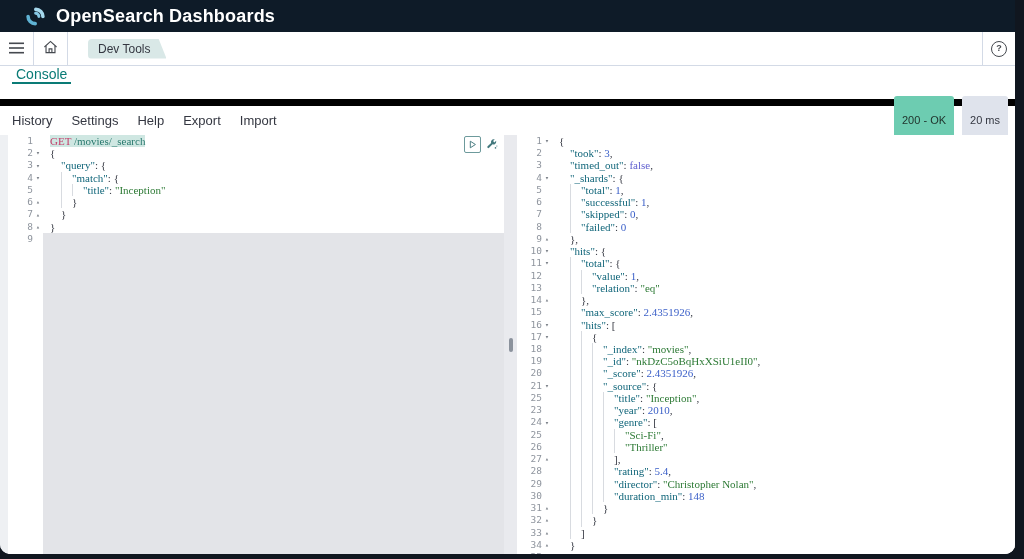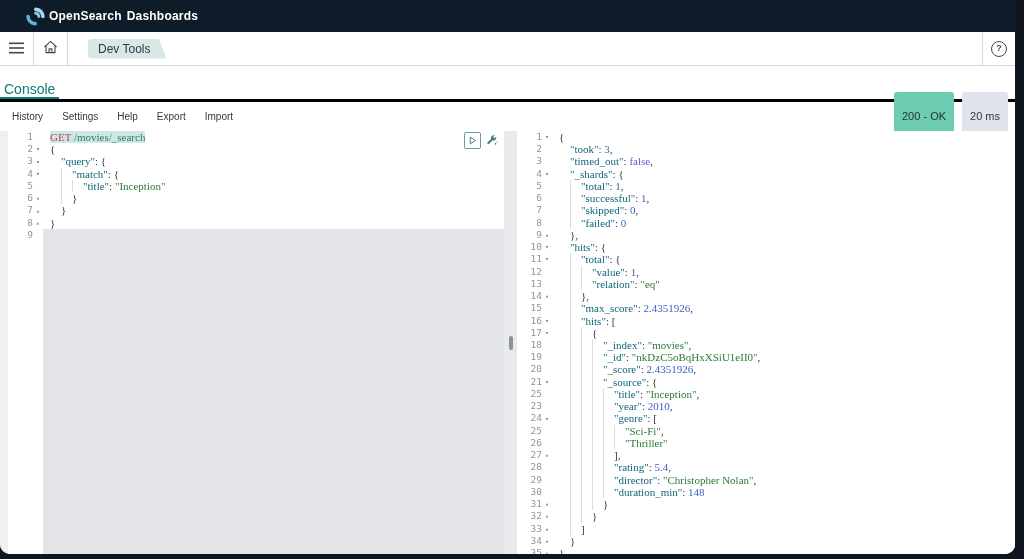--- a/index.html
+++ b/index.html
@@ -11,47 +11,47 @@
   }
   .window{
     position:absolute;left:0;top:0;width:1015px;height:554px;
     background:#eef0f3;border-radius:0 0 10px 10px;overflow:hidden;
     display:flex;flex-direction:column;
   }
   
   .topbar{height:32px;background:#0e1b28;display:flex;align-items:center;
     padding-left:26px;flex:none}
   .logo{width:19px;height:19px;display:flex;align-items:center;justify-content:center}
-  .brand{color:#fff;font-size:12px;margin-left:4px;letter-spacing:.2px}
+  .brand{color:#fff;font-size:18px;margin-left:11px;letter-spacing:.2px}
   .brand .b1{font-weight:700}
   .brand .b2{font-weight:700;margin-left:5px}
   
   .navbar{height:33px;background:#fff;border-bottom:1px solid #d3dae6;
     display:flex;align-items:center;flex:none}
   .nav-btn{width:33px;height:100%;display:flex;align-items:center;justify-content:center;
     border-right:1px solid #d3dae6;cursor:pointer;background:#fff}
   .crumb{margin-left:20px;height:20px;display:flex;align-items:center;
     background:#d9e8e7;color:#343741;font-size:12px;
     padding:0 16px 0 10px;border-radius:4px 0 0 4px;
     clip-path:polygon(0 0, calc(100% - 8px) 0, 100% 100%, 0 100%);}
   .nav-spacer{flex:1}
   .help-btn{width:32px;height:100%;display:flex;align-items:center;justify-content:center;
     border-left:1px solid #d3dae6;cursor:pointer}
   .help-circle{width:14px;height:14px;border:1.2px solid #45494f;border-radius:50%;
     display:flex;align-items:center;justify-content:center;
     font-size:9px;font-weight:700;color:#45494f;line-height:1}
   
-  .tabbar{height:33px;background:#fff;border-bottom:3px solid #000000;
-    display:flex;align-items:flex-end;flex:none}
+  .tabbar{height:33px;background:#fff;border-bottom:7px solid #000000;
+    display:flex;align-items:flex-start;padding-left:12px;flex:none}
   .tab{display:flex;align-items:center;padding:0 4px;font-size:14px;
     color:#0a7b76;border-bottom:2px solid #0a7b76;cursor:pointer}
   
   .toolbar{height:29px;background:#fff;display:flex;align-items:center;
     padding:0 7px 0 12px;flex:none}
-  .tb-links{display:flex;gap:19px;font-size:10px;color:#343741}
+  .tb-links{display:flex;gap:19px;font-size:13px;color:#343741}
   .tb-link{cursor:pointer}
   .tb-right{margin-left:auto;display:flex;gap:8px;align-items:center}
   .badge{font-size:11px;padding:18px 8px;border-radius:3px;font-weight:500;line-height:13px}
   .badge.ok{background:#6dccb1;color:#21352e}
   .badge.ms{background:#dfe3ec;color:#343741}
   
   .editors{flex:1;min-height:0;display:flex;padding-left:8px;background:#eef0f3}
   .panel{background:#e3e4e8;overflow:hidden;position:relative;display:flex;align-items:stretch}
   .panel.request{width:496px;flex:none}
   .panel.response{flex:1}

